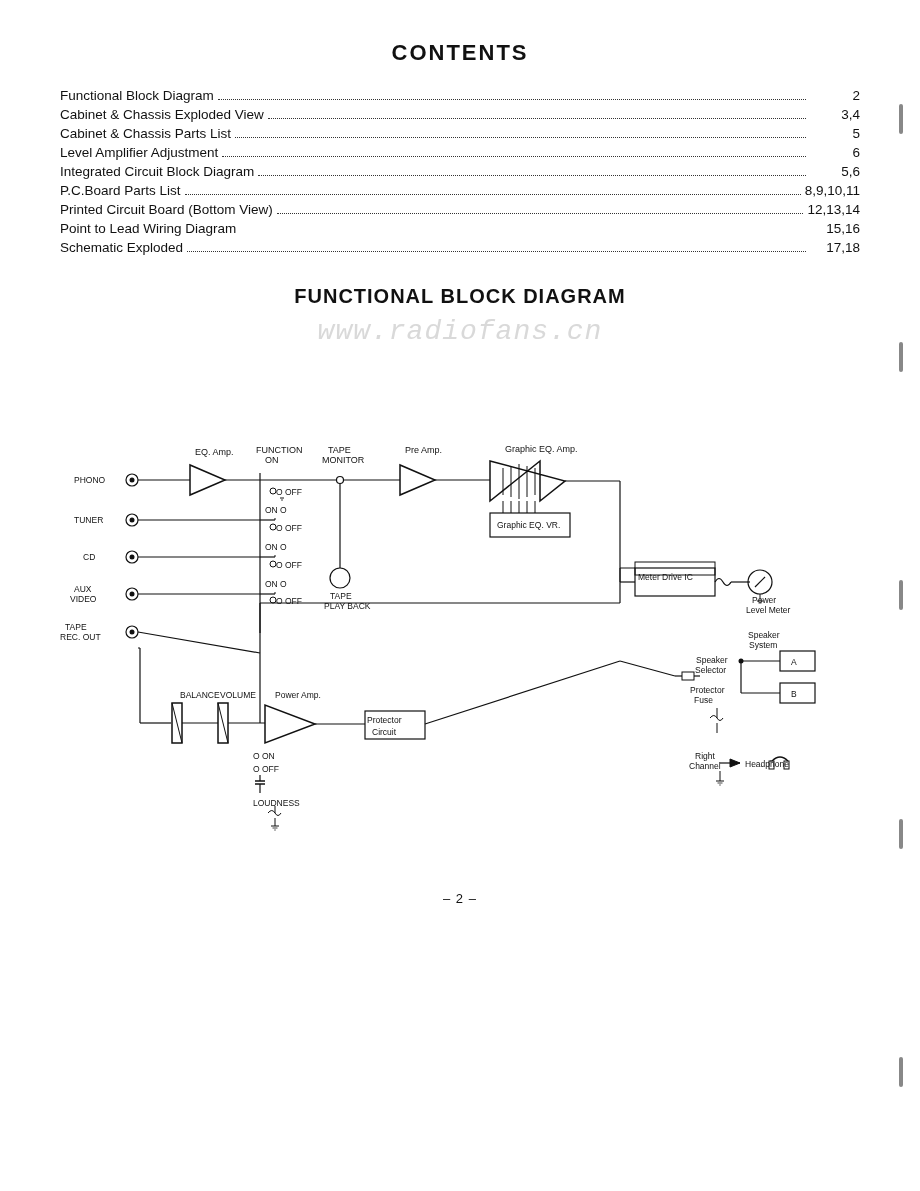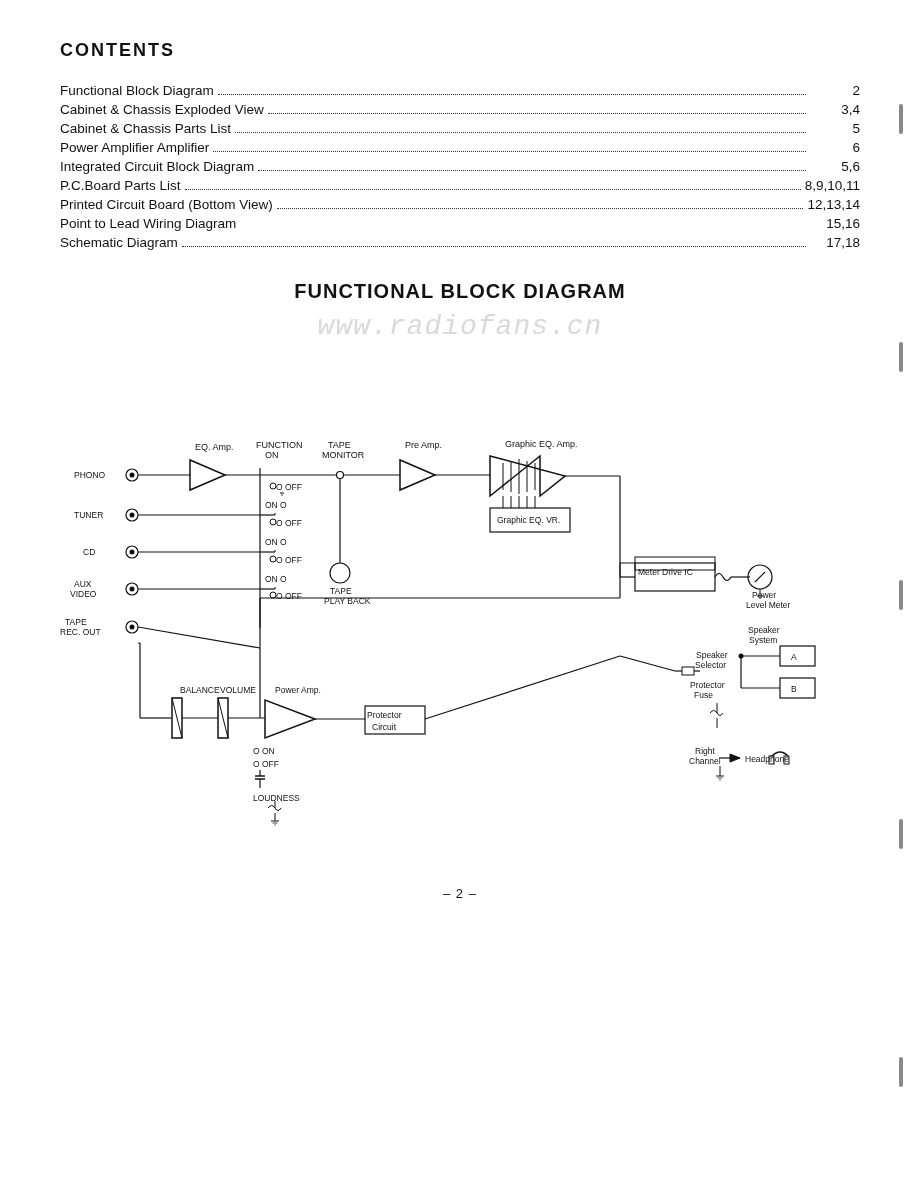--- a/index.html
+++ b/index.html
@@ -35,22 +35,22 @@
       height: 30px;
       background: #888;
       border-radius: 2px;
     }
 
     
     .contents-section {
       margin-bottom: 30px;
     }
     .contents-title {
-      text-align: left;
-      font-size: 18px;
+      text-align: center;
+      font-size: 22px;
       font-weight: bold;
       letter-spacing: 2px;
       margin-bottom: 22px;
     }
     .toc-row {
       display: flex;
       align-items: baseline;
       margin-bottom: 4px;
       font-size: 13.5px;
     }
@@ -138,21 +138,21 @@
         <span class="toc-page">3,4</span>
       </div>
 
       <div class="toc-row">
         <span class="toc-label">Cabinet &amp; Chassis Parts List</span>
         <span class="toc-dots"></span>
         <span class="toc-page">5</span>
       </div>
 
       <div class="toc-row">
-        <span class="toc-label">Power Amplifier Amplifier</span>
+        <span class="toc-label">Level Amplifier Adjustment</span>
         <span class="toc-dots"></span>
         <span class="toc-page">6</span>
       </div>
 
       <div class="toc-row">
         <span class="toc-label">Integrated Circuit Block Diagram</span>
         <span class="toc-dots"></span>
         <span class="toc-page">5,6</span>
       </div>
 
@@ -168,21 +168,21 @@
         <span class="toc-page">12,13,14</span>
       </div>
 
       <div class="toc-row">
         <span class="toc-label">Point to Lead Wiring Diagram</span>
         <span class="toc-dots" style="border-bottom: none;"></span>
         <span class="toc-page">15,16</span>
       </div>
 
       <div class="toc-row">
-        <span class="toc-label">Schematic Diagram</span>
+        <span class="toc-label">Schematic Exploded</span>
         <span class="toc-dots"></span>
         <span class="toc-page">17,18</span>
       </div>
 
     </div>
   </div>
 
   <div class="fbd-section">
     <div class="fbd-title">FUNCTIONAL BLOCK DIAGRAM</div>
     <div class="watermark">www.radiofans.cn</div>

